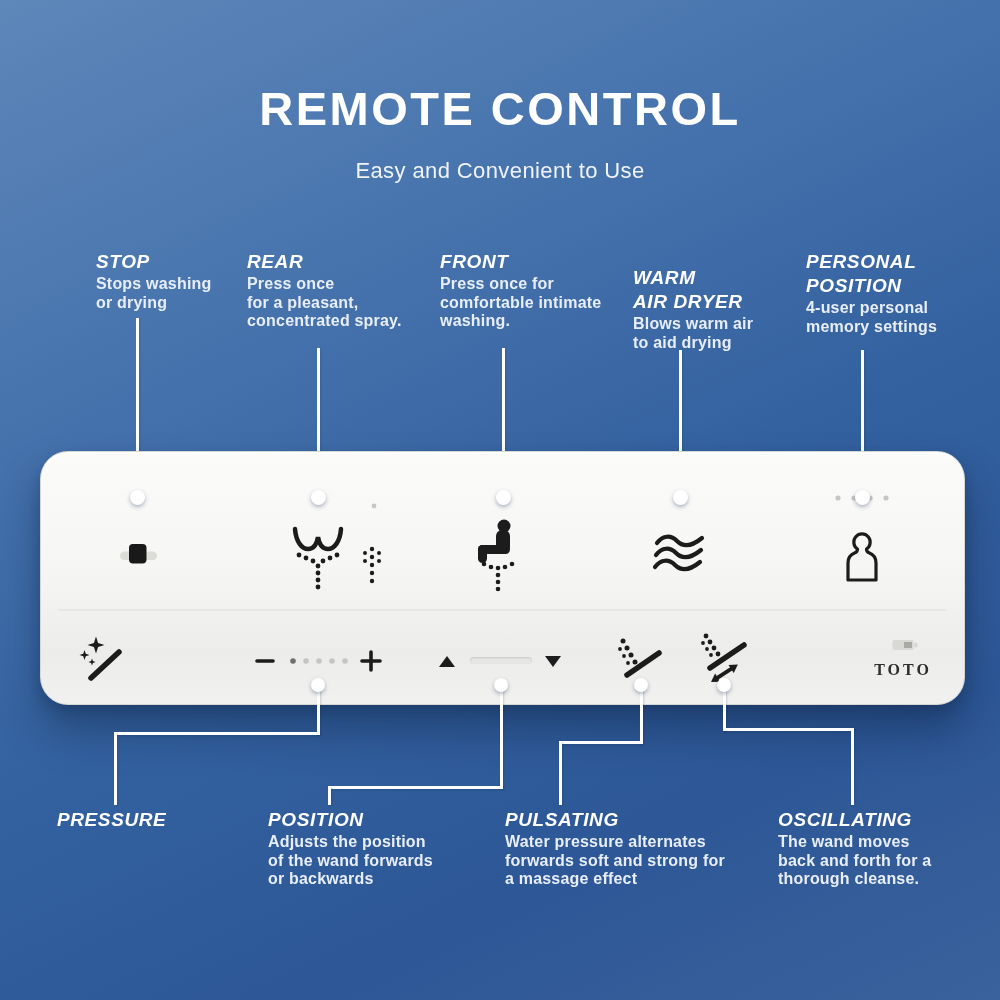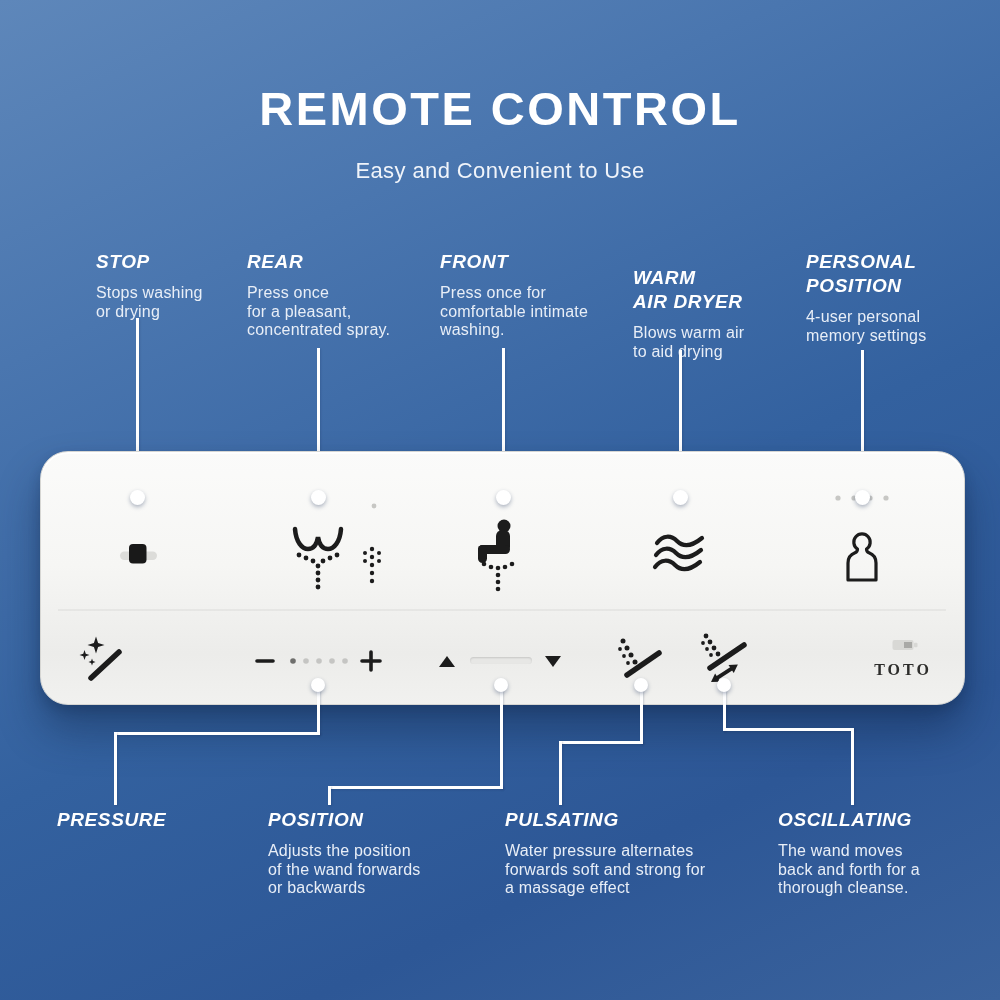--- a/index.html
+++ b/index.html
@@ -11,21 +11,21 @@
   .title{
     position:absolute;left:0;top:81px;width:1000px;text-align:center;
     color:#ffffff;font-size:47px;font-weight:700;letter-spacing:2.5px;
   }
   .subtitle{
     position:absolute;left:0;top:158px;width:1000px;text-align:center;
     color:#f0f4fa;font-size:22px;font-weight:400;letter-spacing:.4px;
   }
   .callout{position:absolute;color:#fff;}
   .co-title{font-size:19px;font-weight:700;letter-spacing:.6px;line-height:24px;white-space:pre-line;color:#ffffff;font-style:italic;}
-  .co-desc{margin-top:10px;font-size:16px;line-height:18.5px;letter-spacing:.2px;white-space:pre-line;color:#e8eef7;}
+  .co-desc{margin-top:1px;font-size:16px;line-height:18.5px;letter-spacing:.2px;white-space:pre-line;color:#e8eef7;font-weight:bold;}
   .co-stop{left:96px;top:250px;}
   .co-rear{left:247px;top:250px;}
   .co-front{left:440px;top:250px;}
   .co-warm{left:633px;top:266px;}
   .co-personal{left:806px;top:250px;}
   .co-pressure{left:57px;top:808px;text-align:center;}
   .co-position{left:268px;top:808px;}
   .co-pulsating{left:505px;top:808px;}
   .co-oscillating{left:778px;top:808px;}
   .cline{position:absolute;background:#ffffff;box-shadow:1px 1px 2px rgba(20,40,80,.18);}

